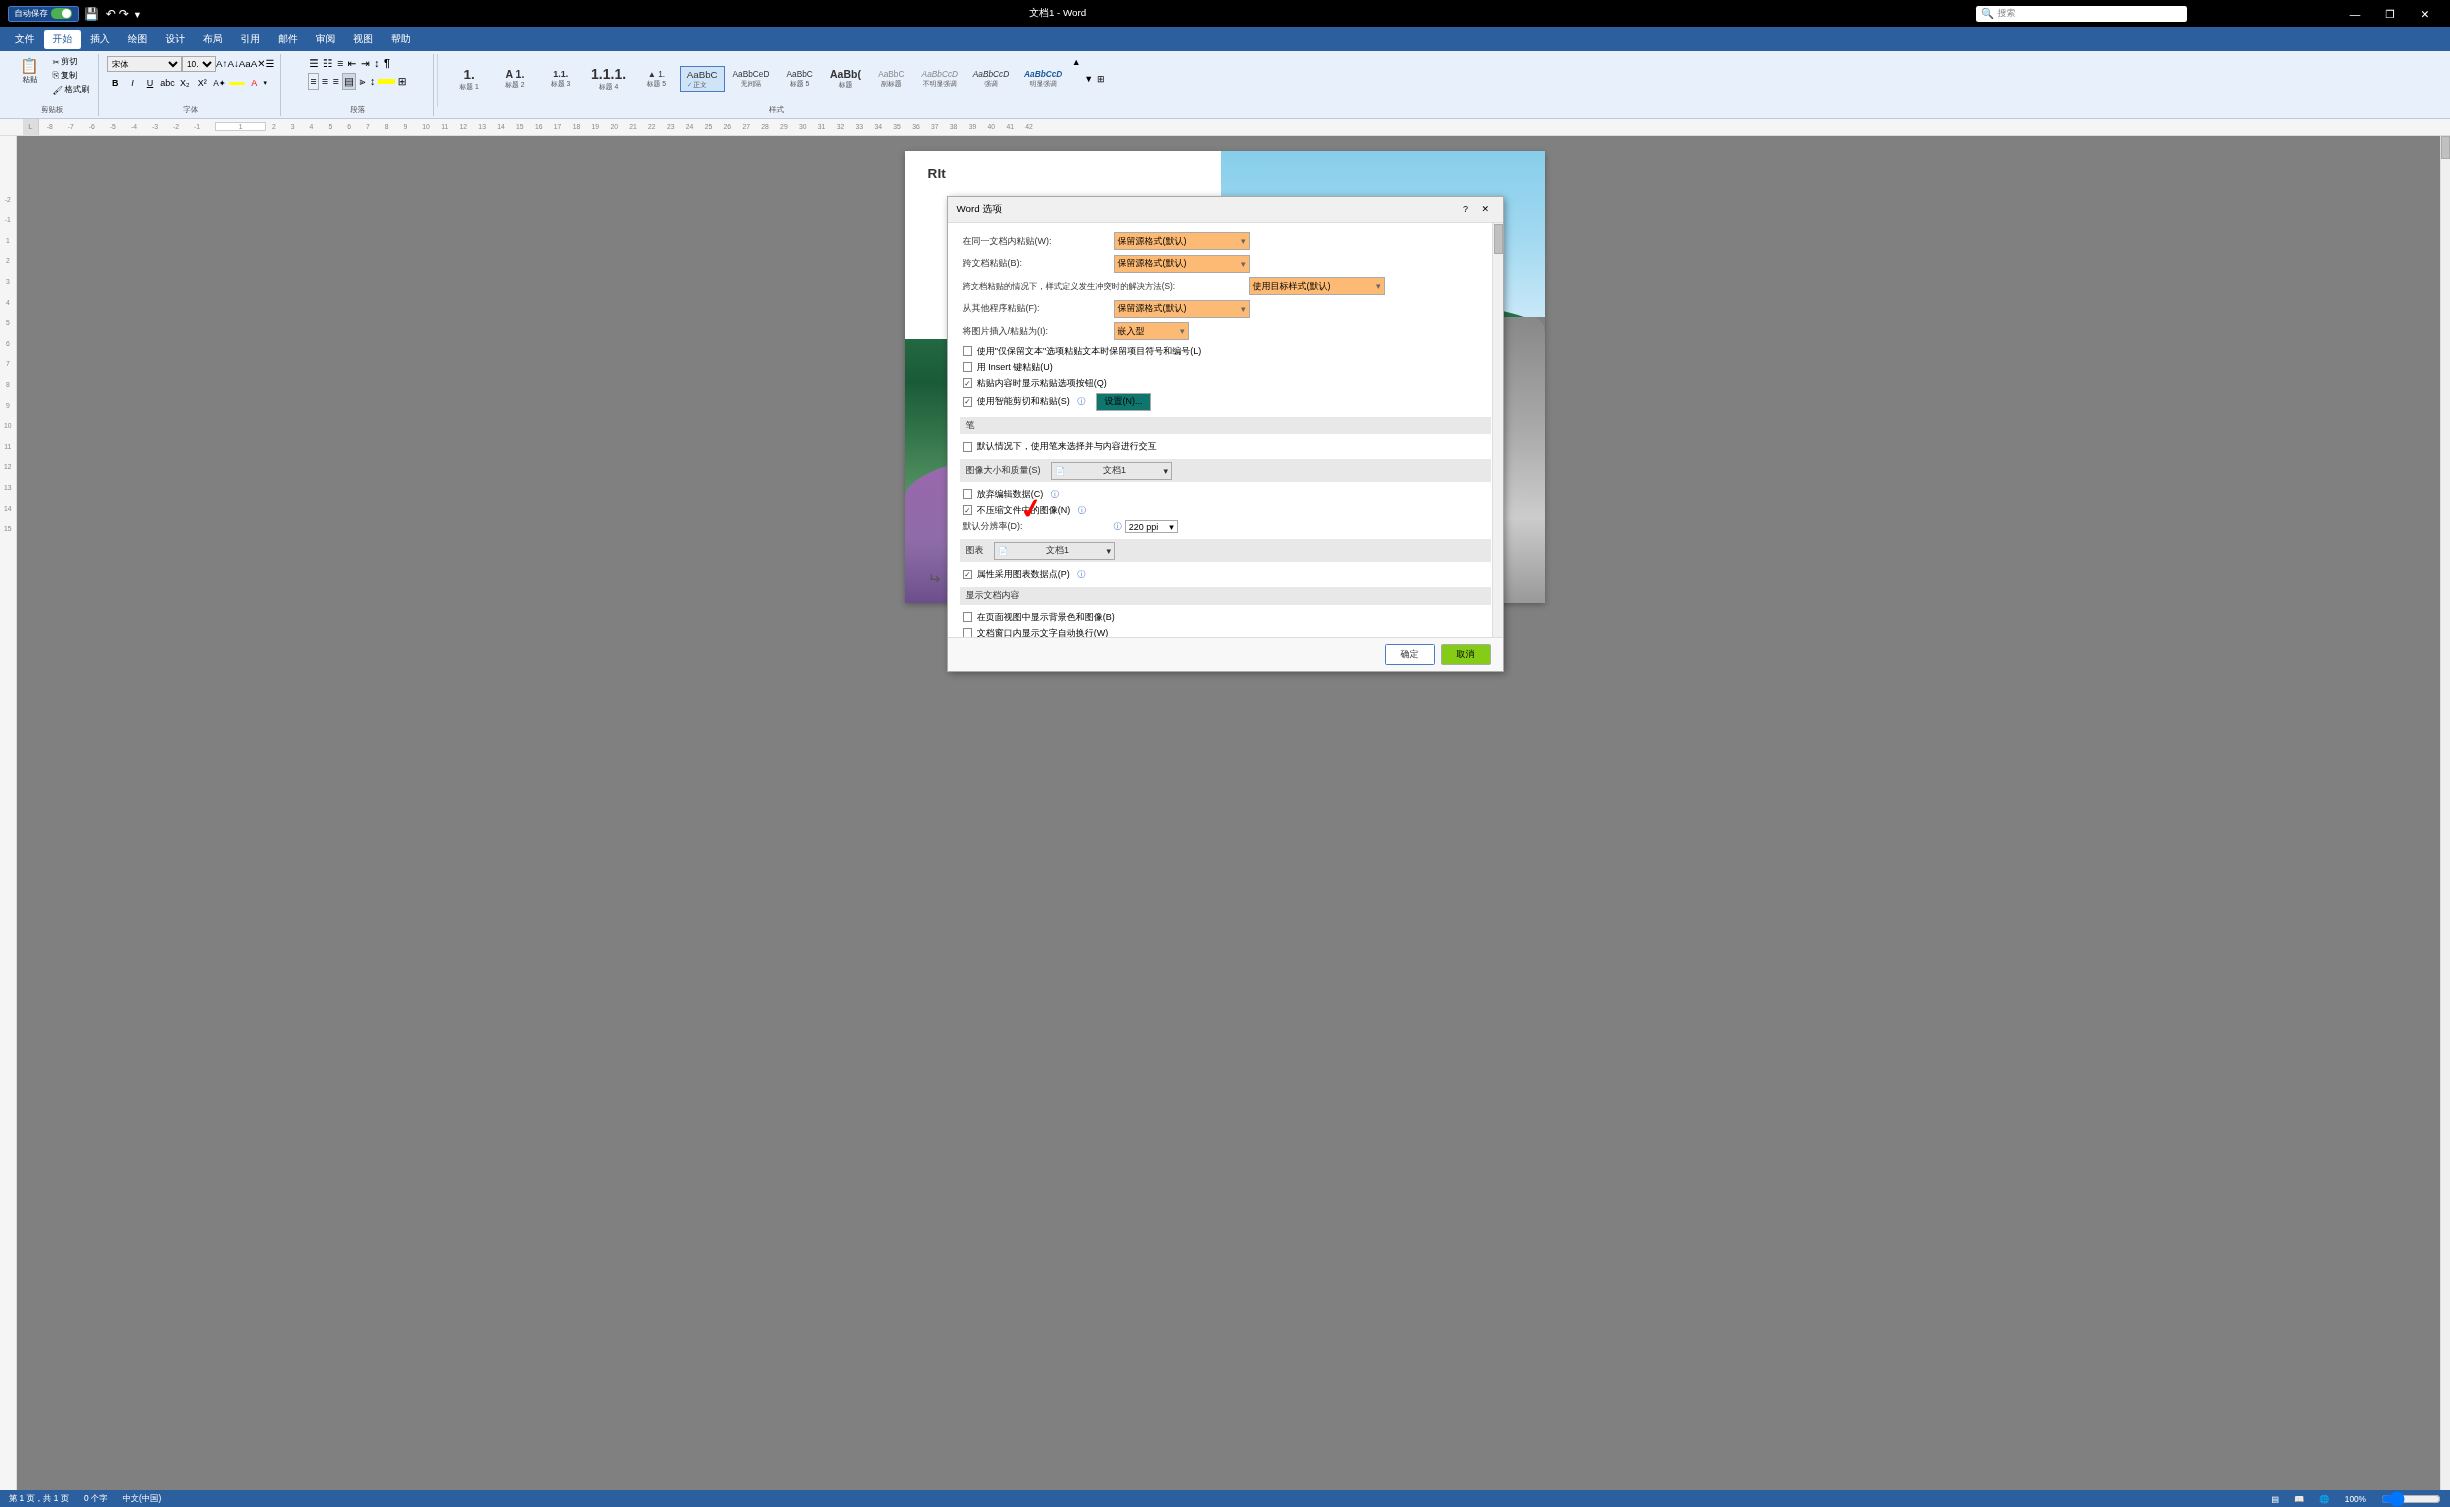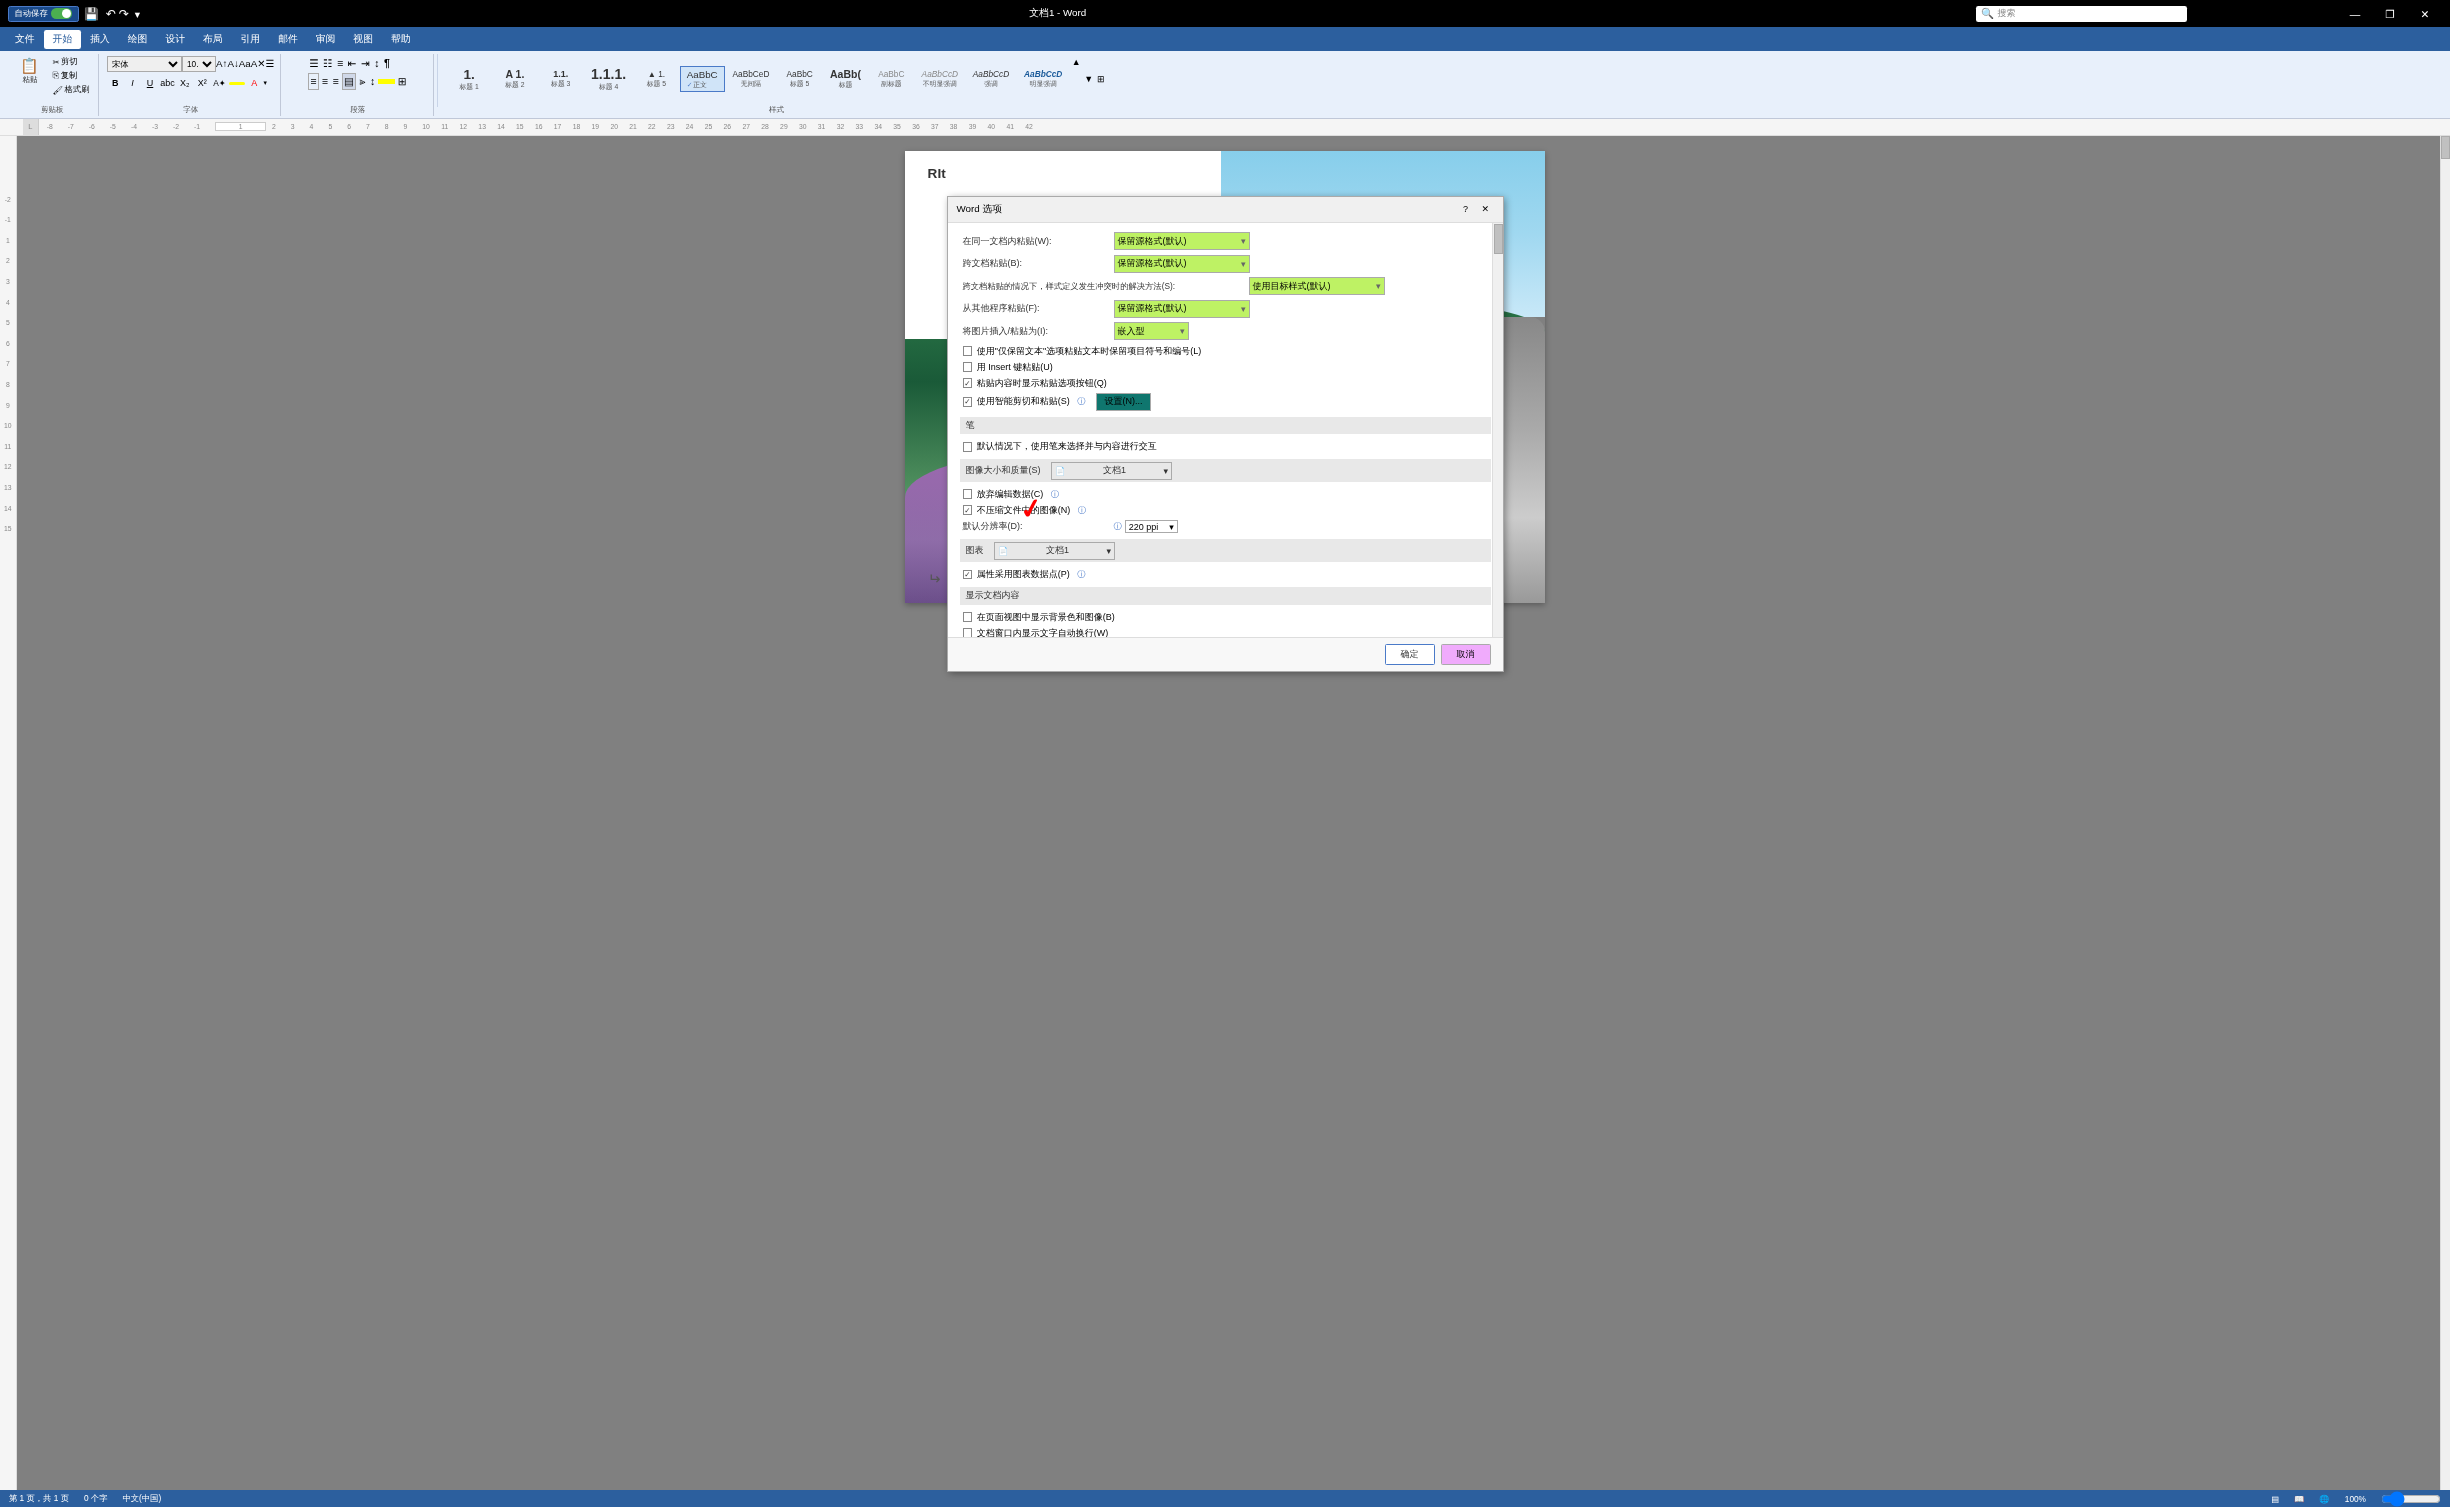--- a/index.html
+++ b/index.html
@@ -141,21 +141,21 @@
       display: flex;
       justify-content: flex-end;
       gap: 6px;
       background: #f8f8f8;
     }
     .dialog-btn {
       padding: 3px 15px;
       font-size: 9px;
       cursor: pointer;
       border: 0.8px solid #aaa;
-      background: #f0abfc;
+      background: #84cc16;
       border-radius: 1.5px;
     }
     .dialog-btn.primary { background: white; border: 0.8px solid #4a7ac8; color: #333; }
     
     
     .section-header {
       background: #e8e8e8;
       padding: 2.3px 6px;
       font-size: 9px;
       color: #333;
@@ -165,21 +165,21 @@
     .option-row {
       display: flex;
       align-items: center;
       margin-bottom: 4.5px;
       padding: 0 3px;
       font-size: 9px;
     }
     .option-label { color: #333; min-width: 151px; }
     .option-select {
       border: 0.8px solid #aaa;
-      background: #bef264;
+      background: #fdba74;
       font-size: 9px;
       padding: 1.5px 3px;
       min-width: 136px;
       display: flex;
       align-items: center;
       justify-content: space-between;
       cursor: pointer;
     }
     .option-select-arrow { color: #666; }
     .checkbox-row {

